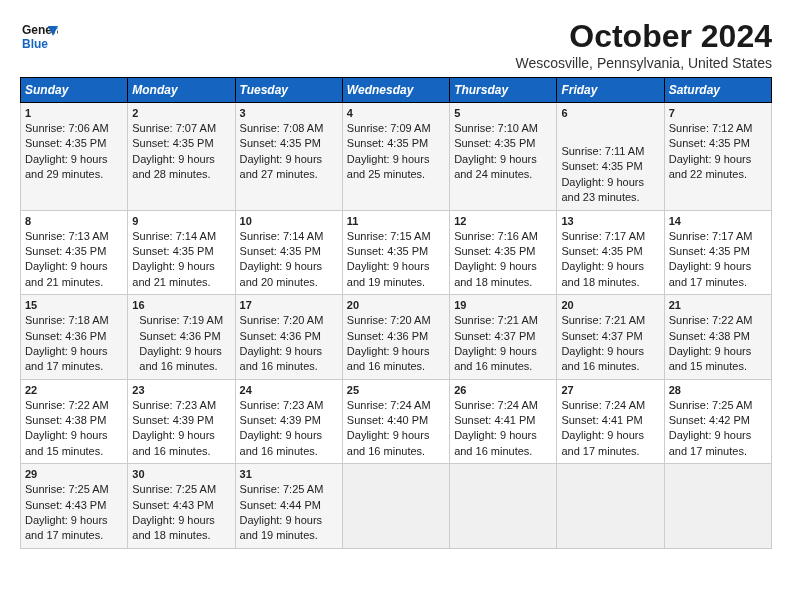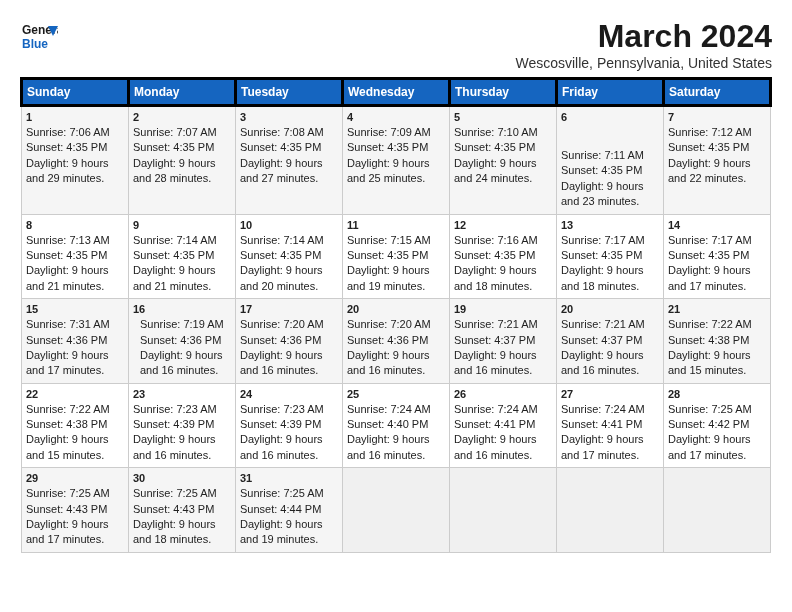--- a/index.html
+++ b/index.html
@@ -46,21 +46,22 @@
       border-collapse: collapse;
       table-layout: fixed;
     }
     thead tr th {
       background-color: #1565c0;
       color: #fff;
       font-size: 12px;
       font-weight: bold;
       padding: 5px 4px;
       text-align: left;
-      border: 3px solid #000000;
+      border: 1px solid #000000;
+      font-style: italic;
     }
     tbody tr td {
       border: 1px solid #ccc;
       vertical-align: top;
       padding: 4px 4px;
       font-size: 9.5px;
       color: #222;
       height: 78px;
       background: #fff;
     }
@@ -89,21 +90,21 @@
   <div class="header-row">
     <div class="logo">
       <svg class="logo-icon" viewBox="0 0 38 38" width="38" height="38">
 
         <text x="2" y="16" font-family="Arial" font-size="12" font-weight="bold" fill="#1a1a1a">General</text>
         <text x="2" y="30" font-family="Arial" font-size="12" font-weight="bold" fill="#1565c0">Blue</text>
         <polygon points="28,8 38,8 33,18" fill="#1565c0"></polygon>
       </svg>
     </div>
     <div class="title-block">
-      <div class="month-title">March 2024</div>
+      <div class="month-title">October 2024</div>
       <div class="location">Wescosville, Pennsylvania, United States</div>
     </div>
   </div>
 
   <table>
     <thead>
       <tr>
         <th>Sunday</th>
         <th>Monday</th>
         <th>Tuesday</th>
@@ -212,21 +213,21 @@
             <span class="day-num">14</span>
             <div class="day-info" style="white-space: pre-line;">Sunrise: 7:17 AM
 Sunset: 4:35 PM
 Daylight: 9 hours
 and 17 minutes.</div>
           </td>
         </tr>
         <tr>
           <td>
             <span class="day-num">15</span>
-            <div class="day-info" style="white-space: pre-line;">Sunrise: 7:31 AM
+            <div class="day-info" style="white-space: pre-line;">Sunrise: 7:18 AM
 Sunset: 4:36 PM
 Daylight: 9 hours
 and 17 minutes.</div>
           </td>
           <td>
             <span class="day-num">16</span>
             <div class="day-info" style="white-space: pre-line; margin-left: 7px;">Sunrise: 7:19 AM
 Sunset: 4:36 PM
 Daylight: 9 hours
 and 16 minutes.</div>

